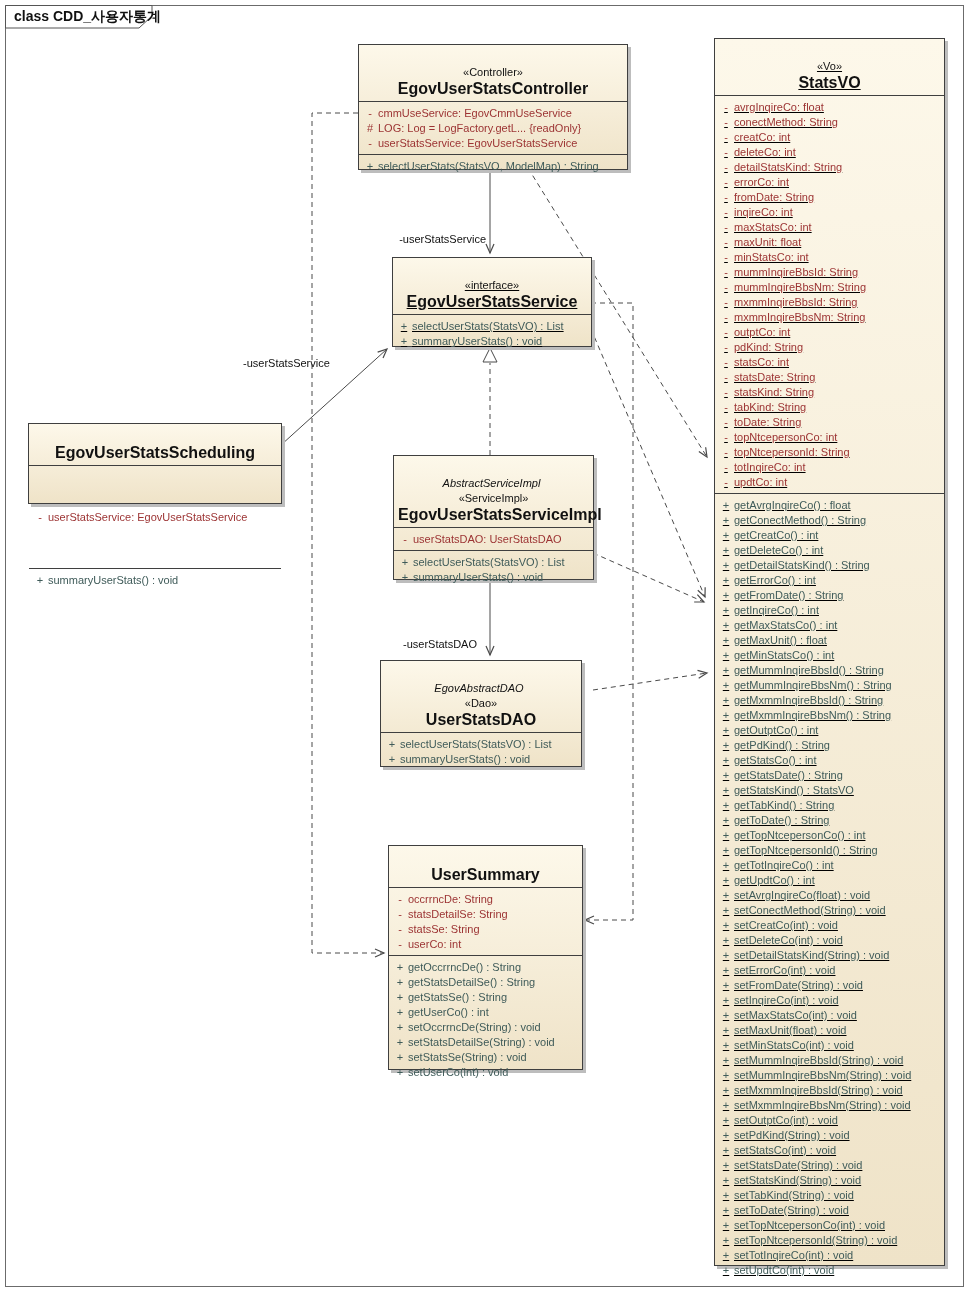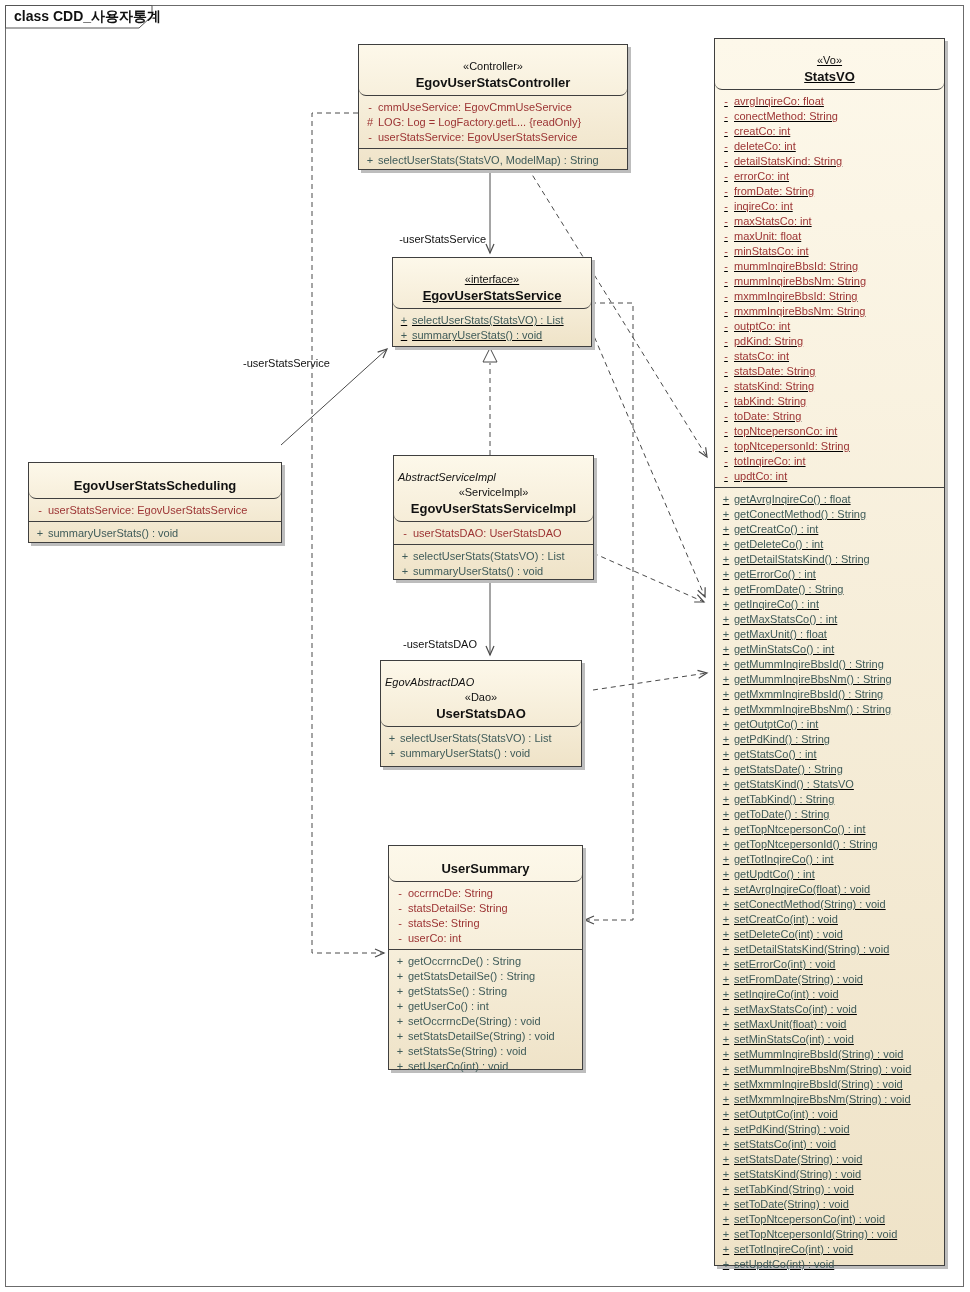--- a/index.html
+++ b/index.html
@@ -5,40 +5,40 @@
   html,body{margin:0;padding:0;background:#fff;}
   body{width:970px;height:1292px;position:relative;font-family:"Liberation Sans",sans-serif;overflow:hidden;}
 
   #frame{position:absolute;left:5px;top:5px;width:957px;height:1280px;border:1px solid #6b6b6b;z-index:0;}
   #connectors{position:absolute;left:0;top:0;width:970px;height:1292px;z-index:1;pointer-events:none;}
   #frame-title{position:absolute;left:14px;top:8px;font-size:14px;font-weight:bold;color:#111;z-index:3;white-space:nowrap;}
 
   .uml-box{position:absolute;z-index:2;display:flex;flex-direction:column;
     background:linear-gradient(#fdf8ea,#efe3c8);
     border:1px solid var(--border);box-shadow:3px 3px 0 var(--shadow);}
-  .hdr{border-bottom:1px solid var(--border);text-align:center;padding:14px 4px 4px;color:#111;border-radius:7px;}
-  .parent-label{display:block;font-style:italic;font-size:11px;text-align:left;padding:0 4px 1px 0;line-height:14px;}
+  .hdr{border-bottom:1px solid var(--border);text-align:center;padding:20px 4px 4px;color:#111;}
+  .parent-label{display:block;font-style:italic;font-size:11px;text-align:center;padding:0 4px 1px 0;line-height:14px;}
   .parent-label:empty{display:none;}
   .stereo{display:block;font-size:11px;line-height:15px;}
   .stereo:empty{display:none;}
-  .cname{display:block;font-size:13px;font-weight:bold;line-height:17px;}
+  .cname{display:block;font-size:16px;font-weight:bold;line-height:17px;}
   .section{padding:4px 0 3px 0;}
   .section + .section{border-top:1px solid var(--border);}
   .section.methods{flex:1;}
   .member{display:flex;line-height:15px;font-size:11px;white-space:nowrap;}
   .vis{flex:0 0 16px;width:16px;text-align:center;margin-left:3px;}
   .mtext{padding-right:4px;}
   .attrs .member{color:var(--attribute);}
   .methods .member{color:var(--method);}
 
   
   #box-controller{left:358px;top:44px;width:268px;height:124px;}
   #box-statsvo{left:714px;top:38px;width:229px;height:1226px;text-decoration:underline;}
   #box-service{left:392px;top:257px;width:198px;height:88px;text-decoration:underline;}
-  #box-scheduling{left:28px;top:462px;width:252px;height:79px;}
+  #box-scheduling{left:28px;top:423px;width:252px;height:79px;gap:40px;}
   #box-serviceimpl{left:393px;top:455px;width:199px;height:123px;}
   #box-dao{left:380px;top:660px;width:200px;height:105px;}
   #box-usersummary{left:388px;top:845px;width:193px;height:223px;}
 
   .conn-label{position:absolute;z-index:3;font-size:11px;color:#111;white-space:nowrap;}
   #lbl-uss-top{left:370px;top:233px;width:116px;text-align:right;}
   #lbl-uss-left{left:243px;top:357px;}
   #lbl-usdao{left:403px;top:638px;}
 </style>
 </head>

